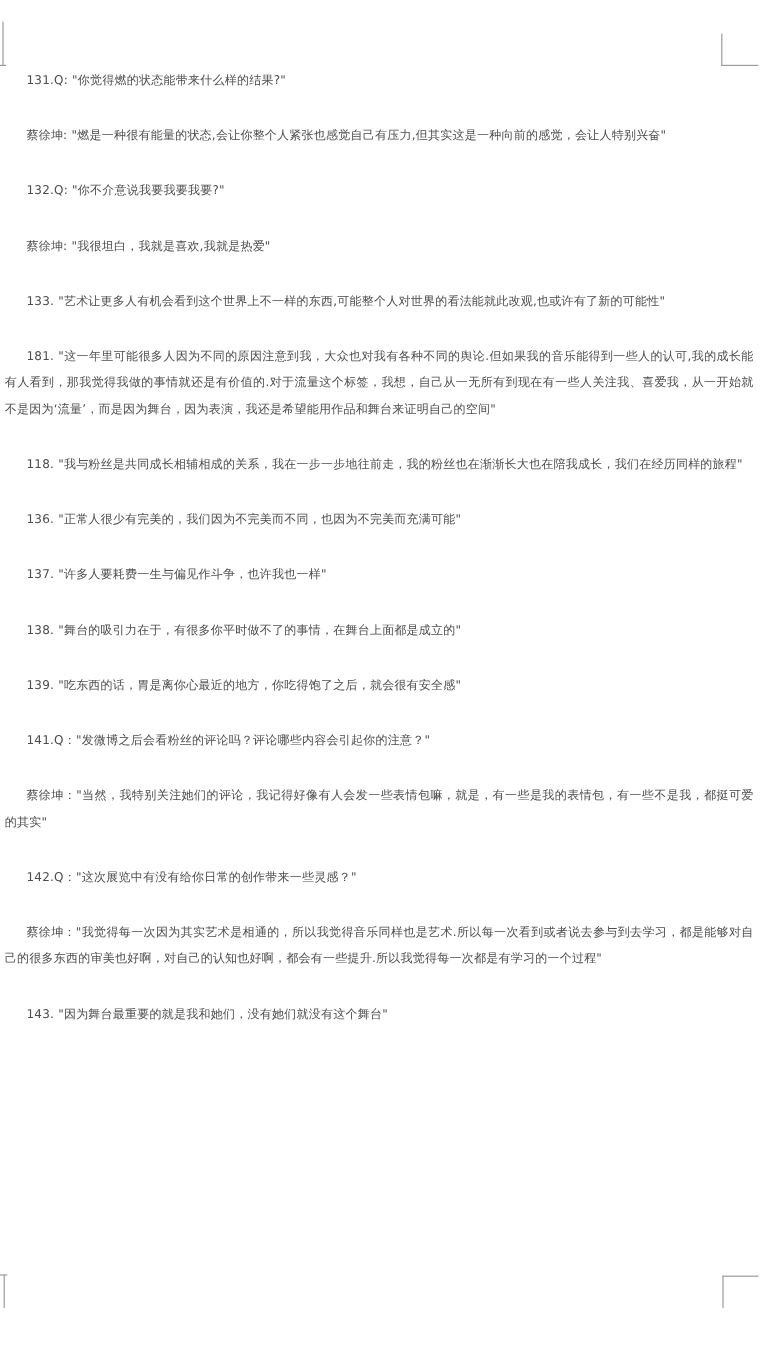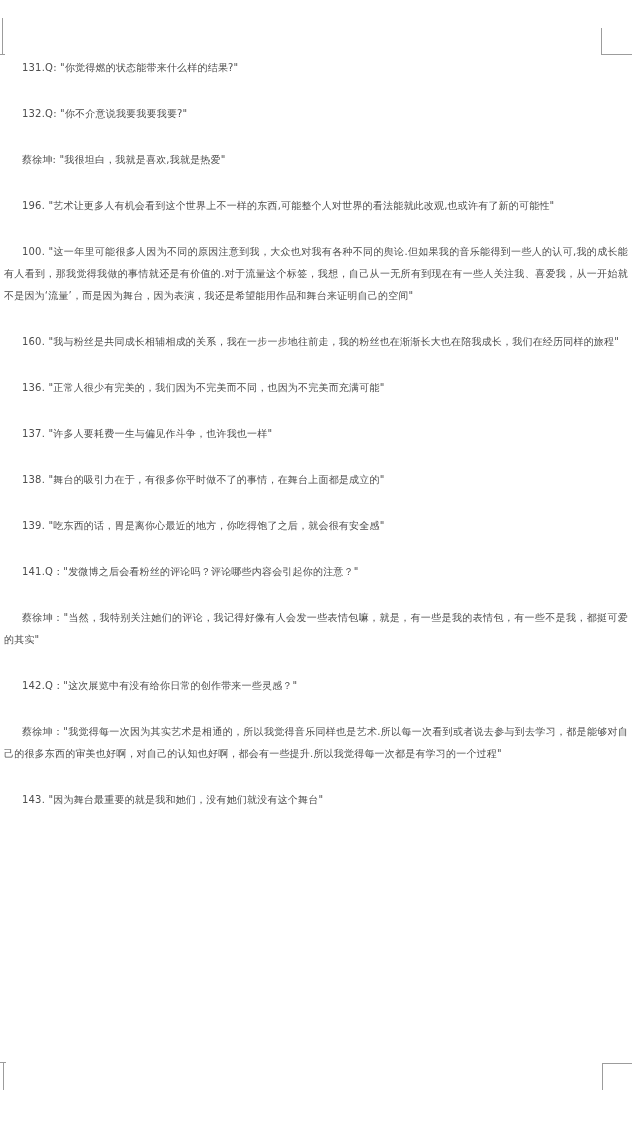--- a/index.html
+++ b/index.html
@@ -64,25 +64,26 @@
   <i class="mark-line mk-bl-h"></i>
 </span>
 <span>
   <i class="mark-line mk-br-v"></i>
   <i class="mark-line mk-br-h"></i>
 </span>
 
 
 <div class="doc">
   <p class="para">131.Q: "你觉得燃的状态能带来什么样的结果?"</p>
+  <p class="para">蔡徐坤: "燃是一种很有能量的状态,会让你整个人紧张也感觉自己有压力,但其实这是一种向前的感觉，会让人特别兴奋"</p>
   <p class="para">132.Q: "你不介意说我要我要我要?"</p>
   <p class="para">蔡徐坤: "我很坦白，我就是喜欢,我就是热爱"</p>
-  <p class="para">196. "艺术让更多人有机会看到这个世界上不一样的东西,可能整个人对世界的看法能就此改观,也或许有了新的可能性"</p>
-  <p class="para">100. "这一年里可能很多人因为不同的原因注意到我，大众也对我有各种不同的舆论.但如果我的音乐能得到一些人的认可,我的成长能有人看到，那我觉得我做的事情就还是有价值的.对于流量这个标签，我想，自己从一无所有到现在有一些人关注我、喜爱我，从一开始就不是因为‘流量’，而是因为舞台，因为表演，我还是希望能用作品和舞台来证明自己的空间"</p>
-  <p class="para">160. "我与粉丝是共同成长相辅相成的关系，我在一步一步地往前走，我的粉丝也在渐渐长大也在陪我成长，我们在经历同样的旅程"</p>
+  <p class="para">133. "艺术让更多人有机会看到这个世界上不一样的东西,可能整个人对世界的看法能就此改观,也或许有了新的可能性"</p>
+  <p class="para">181. "这一年里可能很多人因为不同的原因注意到我，大众也对我有各种不同的舆论.但如果我的音乐能得到一些人的认可,我的成长能有人看到，那我觉得我做的事情就还是有价值的.对于流量这个标签，我想，自己从一无所有到现在有一些人关注我、喜爱我，从一开始就不是因为‘流量’，而是因为舞台，因为表演，我还是希望能用作品和舞台来证明自己的空间"</p>
+  <p class="para">118. "我与粉丝是共同成长相辅相成的关系，我在一步一步地往前走，我的粉丝也在渐渐长大也在陪我成长，我们在经历同样的旅程"</p>
   <p class="para">136. "正常人很少有完美的，我们因为不完美而不同，也因为不完美而充满可能"</p>
   <p class="para">137. "许多人要耗费一生与偏见作斗争，也许我也一样"</p>
   <p class="para">138. "舞台的吸引力在于，有很多你平时做不了的事情，在舞台上面都是成立的"</p>
   <p class="para">139. "吃东西的话，胃是离你心最近的地方，你吃得饱了之后，就会很有安全感"</p>
   <p class="para">141.Q："发微博之后会看粉丝的评论吗？评论哪些内容会引起你的注意？"</p>
   <p class="para">蔡徐坤："当然，我特别关注她们的评论，我记得好像有人会发一些表情包嘛，就是，有一些是我的表情包，有一些不是我，都挺可爱的其实"</p>
   <p class="para">142.Q："这次展览中有没有给你日常的创作带来一些灵感？"</p>
   <p class="para">蔡徐坤："我觉得每一次因为其实艺术是相通的，所以我觉得音乐同样也是艺术.所以每一次看到或者说去参与到去学习，都是能够对自己的很多东西的审美也好啊，对自己的认知也好啊，都会有一些提升.所以我觉得每一次都是有学习的一个过程"</p>
   <p class="para">143. "因为舞台最重要的就是我和她们，没有她们就没有这个舞台"</p>
 </div>

